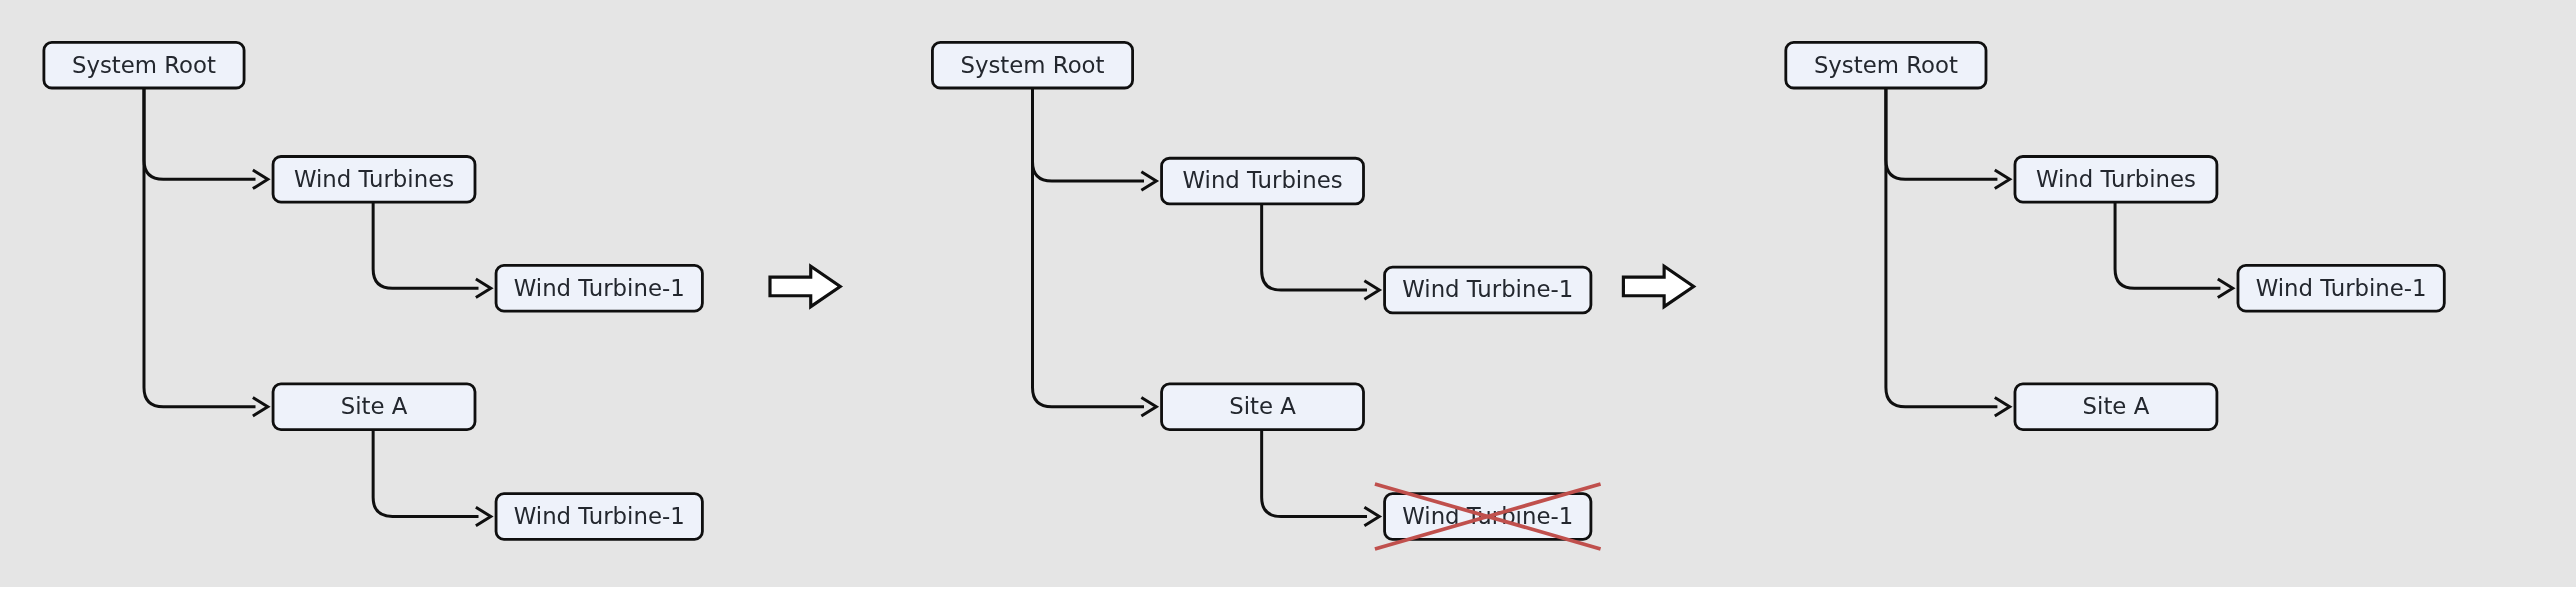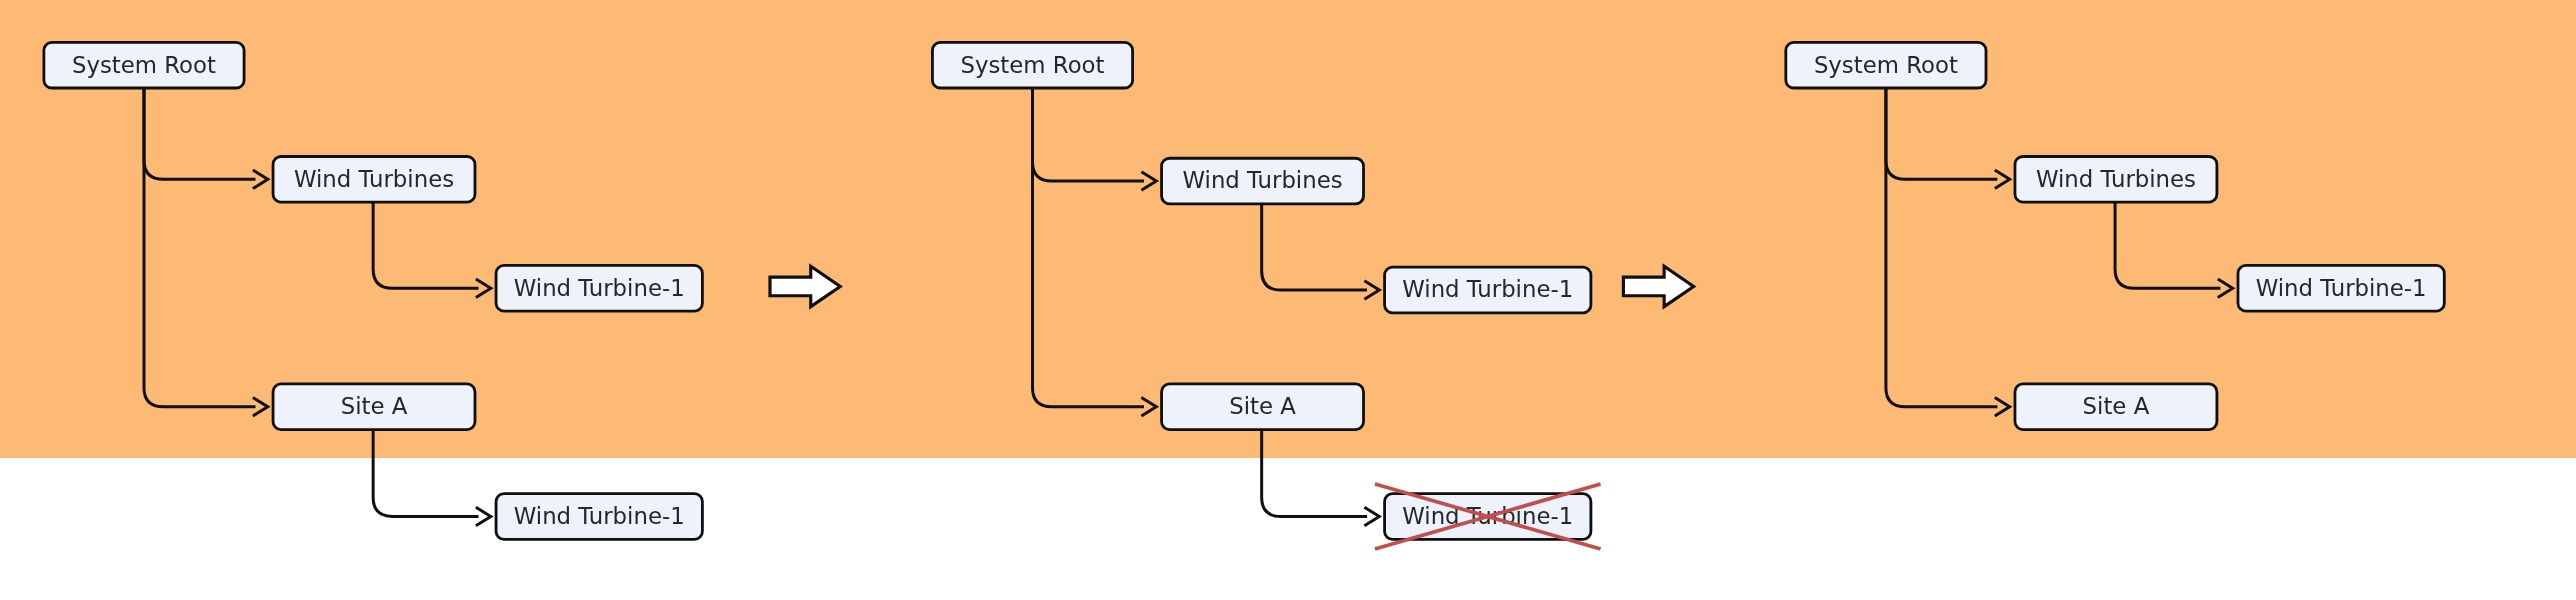--- a/index.html
+++ b/index.html
@@ -10,22 +10,22 @@
   }
   body {
     width: 2576px;
     height: 601px;
     overflow: hidden;
     font-family: "DejaVu Sans", "Liberation Sans", sans-serif;
   }
   #diagram-canvas {
     position: relative;
     width: 2576px;
-    height: 458px;
-    background: #fdba74;
+    height: 587px;
+    background: #e5e5e5;
   }
   svg.diagram-svg {
     display: block;
     width: 2576px;
     height: 601px;
   }
   .node-box {
     fill: #eef2fa;
     stroke: #0f0f0f;
     stroke-width: 3.2;

